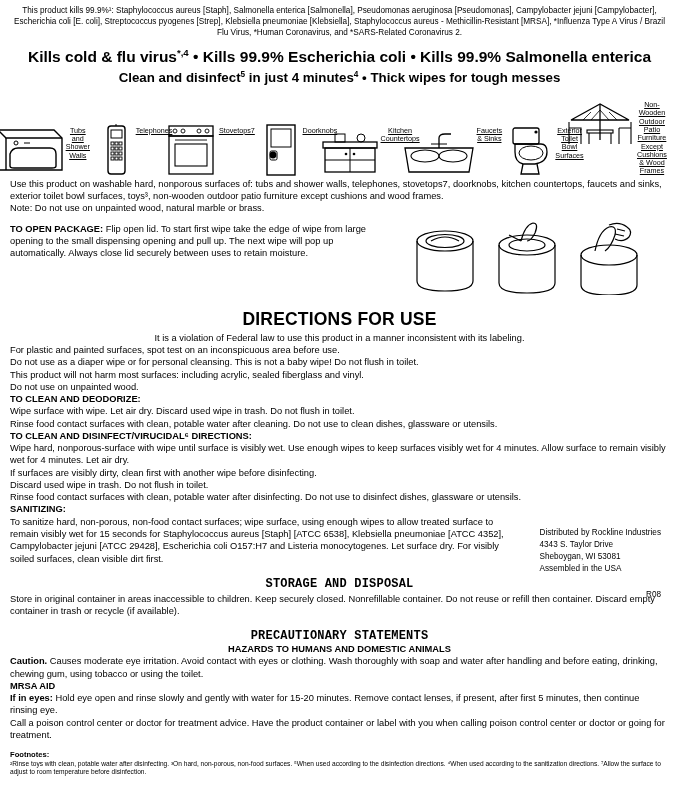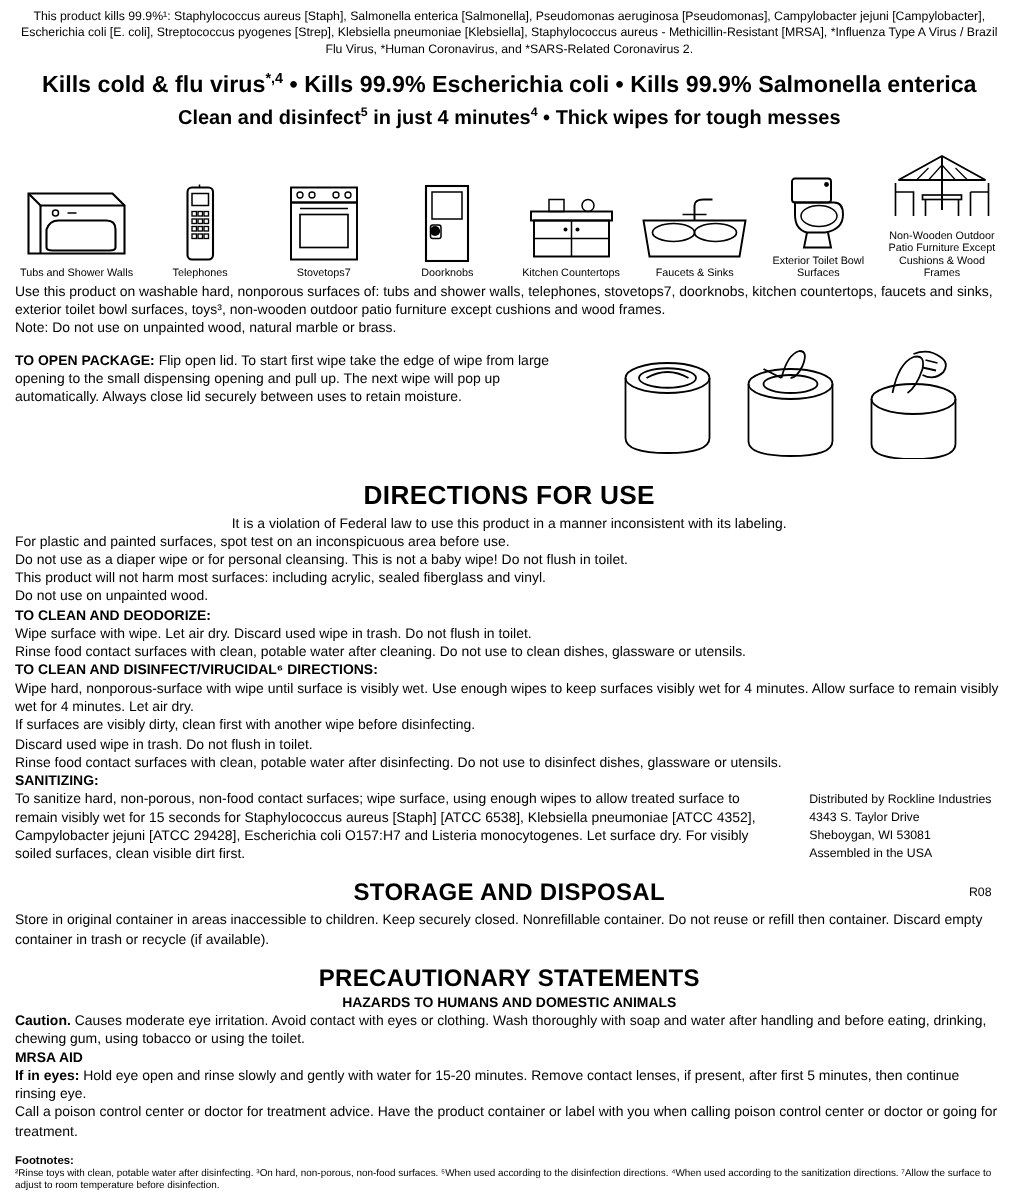--- a/index.html
+++ b/index.html
@@ -42,23 +42,24 @@
   
   .icon-row {
     display: flex;
     justify-content: space-between;
     align-items: flex-end;
     margin-top: 12px;
     padding: 0 2px;
   }
   .icon-cell {
     display: flex;
-    flex-direction: column;
+    flex-direction: row;
     justify-content: flex-end;
     width: 78px;
+    text-decoration: underline;
   }
   .icon-art { height: 52px; display: flex; align-items: flex-end; justify-content: center; }
   .icon-label {
     font-size: 7.2px;
     text-align: center;
     line-height: 1.15;
     margin-top: 3px;
   }
 
   .usetext {
@@ -88,21 +89,22 @@
   }
 
   h2.section {
     text-align: center;
     font-size: 17.5px;
     font-weight: bold;
     margin: 12px 0 2px 0;
     letter-spacing: 0.2px;
   }
   h2.section.small {
-    font-size: 16px;
+    font-size: 12px;
+    font-family: Liberation Mono, monospace;
   }
   .center-line { text-align: center; font-size: 9.3px; line-height: 1.3; }
   p.body {
     font-size: 9.3px;
     line-height: 1.32;
     margin: 0;
   }
   p.sub {
     font-size: 9.3px;
     line-height: 1.32;

